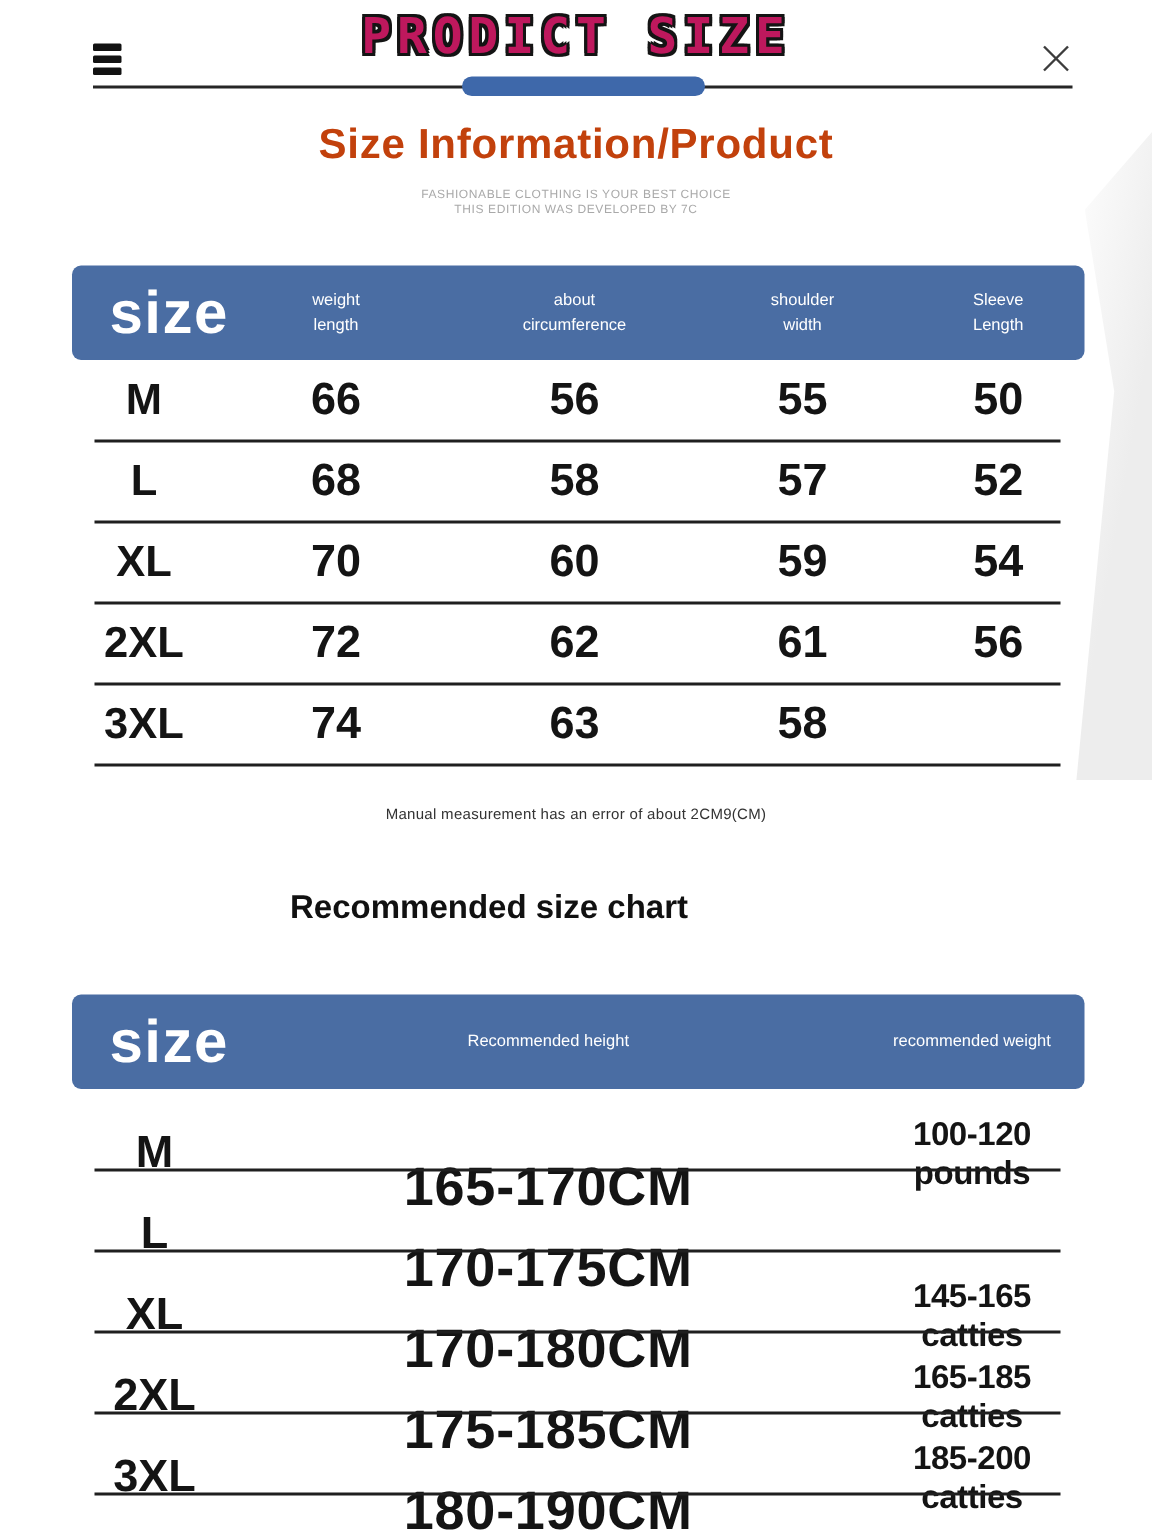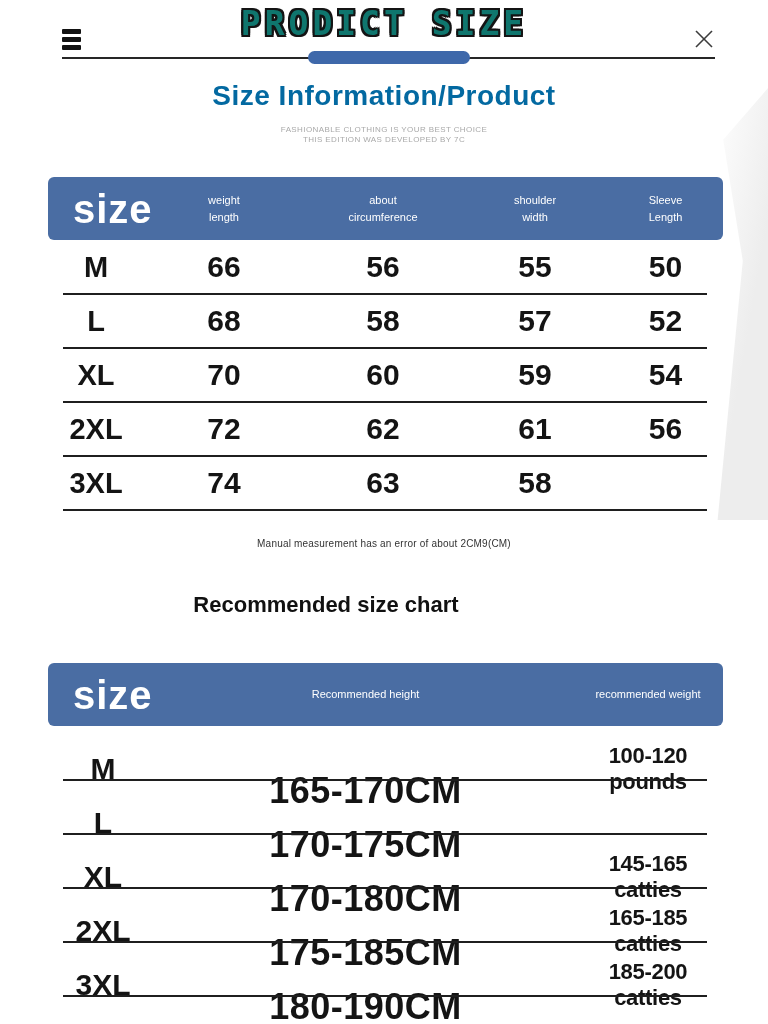--- a/index.html
+++ b/index.html
@@ -15,36 +15,36 @@
   
   .edge-strip{position:absolute;right:0;top:88px;width:56px;height:432px;
     background:linear-gradient(100deg, rgba(236,236,236,0) 0%, #ededed 60%);
     clip-path:polygon(100% 0, 100% 100%, 10% 100%, 55% 40%, 20% 12%);
     pointer-events:none;}
 
   
   .hdr{position:absolute;top:0;left:0;width:768px;height:70px;}
   .logo{position:absolute;top:4px;left:0;width:768px;text-align:center;
     font-family:"DejaVu Sans Mono", monospace;font-weight:bold;font-size:33px;
-    letter-spacing:4px;color:#0f766e;
+    letter-spacing:4px;color:#be185d;
     text-shadow:-2px -2px 0 #141414,2px -2px 0 #141414,-2px 2px 0 #141414,
       2px 2px 0 #141414,-2px 0 0 #141414,2px 0 0 #141414,0 -2px 0 #141414,0 2px 0 #141414;}
   .menu-btn{position:absolute;left:62px;top:29px;width:20px;height:21px;
     display:flex;flex-direction:column;justify-content:space-between;cursor:pointer;}
   .menu-btn .bar{height:5px;width:19px;background:#121212;border-radius:1px;}
   .hdr-line{position:absolute;left:62px;top:57px;width:653px;height:0;
     border-top:2px solid #262626;}
   .accent-pill{position:absolute;left:308px;top:51px;width:162px;height:13px;
     border-radius:7px;background:var(--pill_blue);}
   .close-btn{position:absolute;right:53px;top:28px;width:22px;height:22px;cursor:pointer;}
   .close-btn svg{width:22px;height:22px;}
 
   
   .intro{position:absolute;top:80px;left:0;width:768px;text-align:center;}
-  .page-title{font-size:28px;font-weight:bold;letter-spacing:0.5px;color:#0369a1;}
+  .page-title{font-size:28px;font-weight:bold;letter-spacing:0.5px;color:#c2410c;}
   .subtitle{margin-top:13px;font-size:8px;line-height:10px;color:#a9a9a9;
     letter-spacing:0.4px;}
 
   
   .table{position:absolute;left:48px;width:675px;}
   .size-table{top:177px;}
   .rec-table{top:663px;}
   .t-header{display:grid;height:63px;align-items:center;
     background:var(--accent_blue);border-radius:6px;color:#fff;}
   .size-table .t-header,.size-table .t-row{

